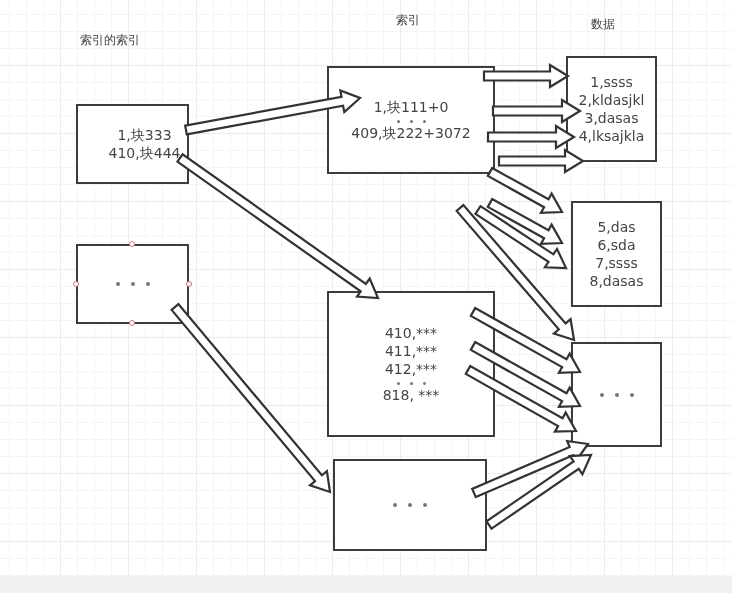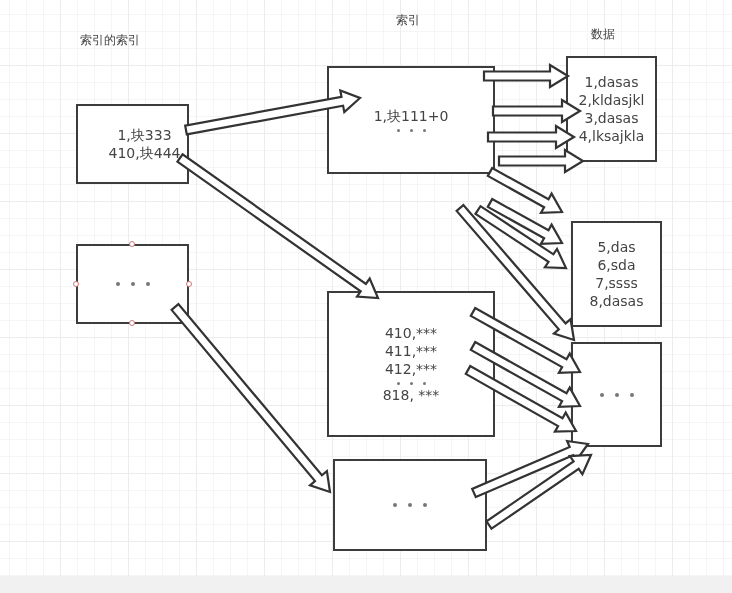--- a/index.html
+++ b/index.html
@@ -47,21 +47,21 @@
     .arrow { fill: #fff; stroke: #333; stroke-width: 2.2; stroke-linejoin: miter; }
   </style>
 </head>
 <body>
 
 <div id="canvas"></div>
 <div id="bottom-bar"></div>
 
 <div class="label" style="left:80px; top:32px;">索引的索引</div>
 <div class="label" style="left:396px; top:12px;">索引</div>
-<div class="label" style="left:591px; top:26px;">数据</div>
+<div class="label" style="left:591px; top:16px;">数据</div>
 
 <div class="box" style="left:76px; top:104px; width:113px; height:80px;padding-left:24px;">
   <div class="line">1,块333</div>
   <div class="line">410,块444</div>
 </div>
 
 <div class="box" style="left:76px; top:244px; width:113px; height:80px;">
   <div class="dots">
       <span></span>
       <span></span>
@@ -73,20 +73,21 @@
 <div class="handle" style="left:73px; top:281px;"></div>
 <div class="handle" style="left:186px; top:281px;"></div>
 
 <div class="box" style="left:327px; top:66px; width:168px; height:108px;">
   <div class="line">1,块111+0</div>
   <div class="dots small-dots">
       <span></span>
       <span></span>
       <span></span>
     </div>
+  <div class="line">409,块222+3072</div>
 </div>
 
 <div class="box" style="left:327px; top:291px; width:168px; height:146px;">
   <div class="line">410,***</div>
   <div class="line">411,***</div>
   <div class="line">412,***</div>
   <div class="dots small-dots">
       <span></span>
       <span></span>
       <span></span>
@@ -96,27 +97,27 @@
 
 <div class="box" style="left:333px; top:459px; width:154px; height:92px;">
   <div class="dots">
       <span></span>
       <span></span>
       <span></span>
     </div>
 </div>
 
 <div class="box" style="left:566px; top:56px; width:91px; height:106px;">
-  <div class="line">1,dasas</div>
+  <div class="line">1,ssss</div>
   <div class="line">2,kldasjkl</div>
   <div class="line">3,dasas</div>
   <div class="line">4,lksajkla</div>
 </div>
 
-<div class="box" style="left:571px; top:201px; width:91px; height:106px;margin-top:20px;">
+<div class="box" style="left:571px; top:201px; width:91px; height:106px;">
   <div class="line">5,das</div>
   <div class="line">6,sda</div>
   <div class="line">7,ssss</div>
   <div class="line">8,dasas</div>
 </div>
 
 <div class="box" style="left:571px; top:342px; width:91px; height:105px;">
   <div class="dots">
       <span></span>
       <span></span>

